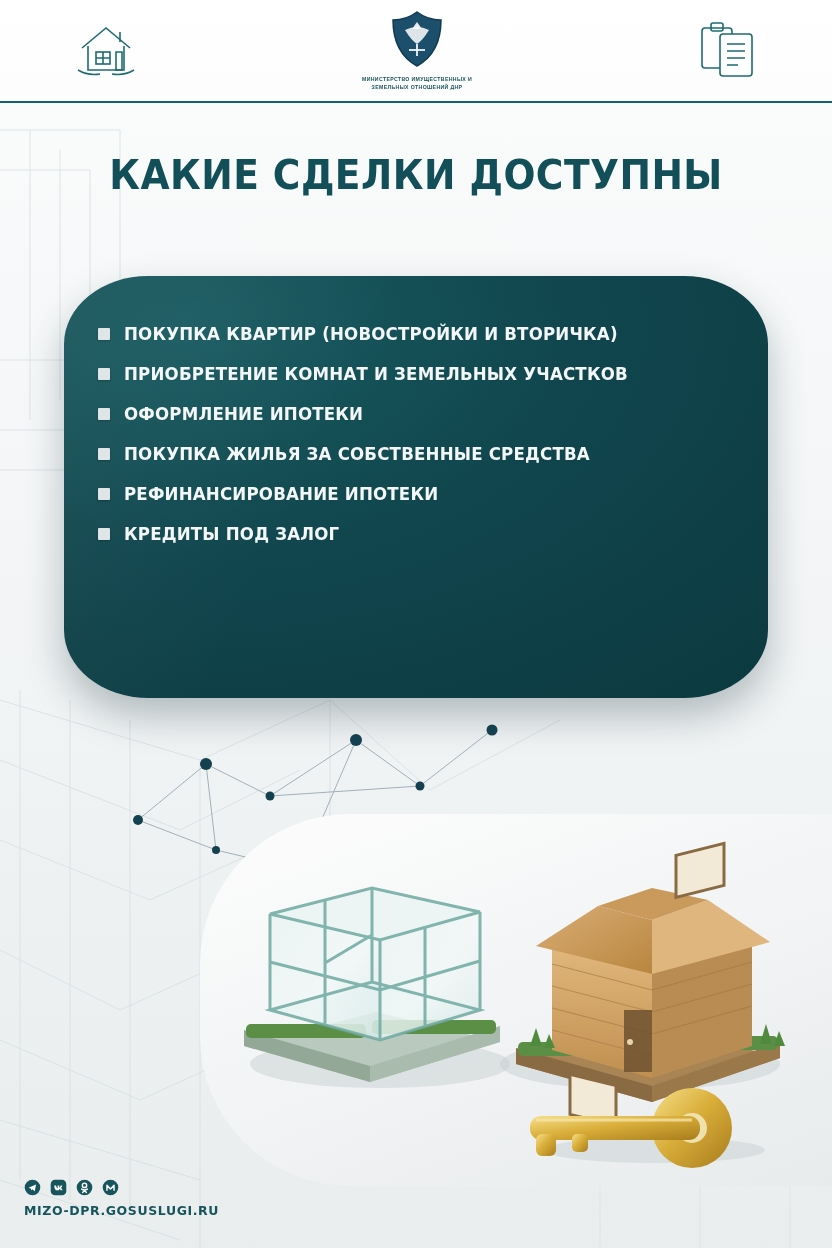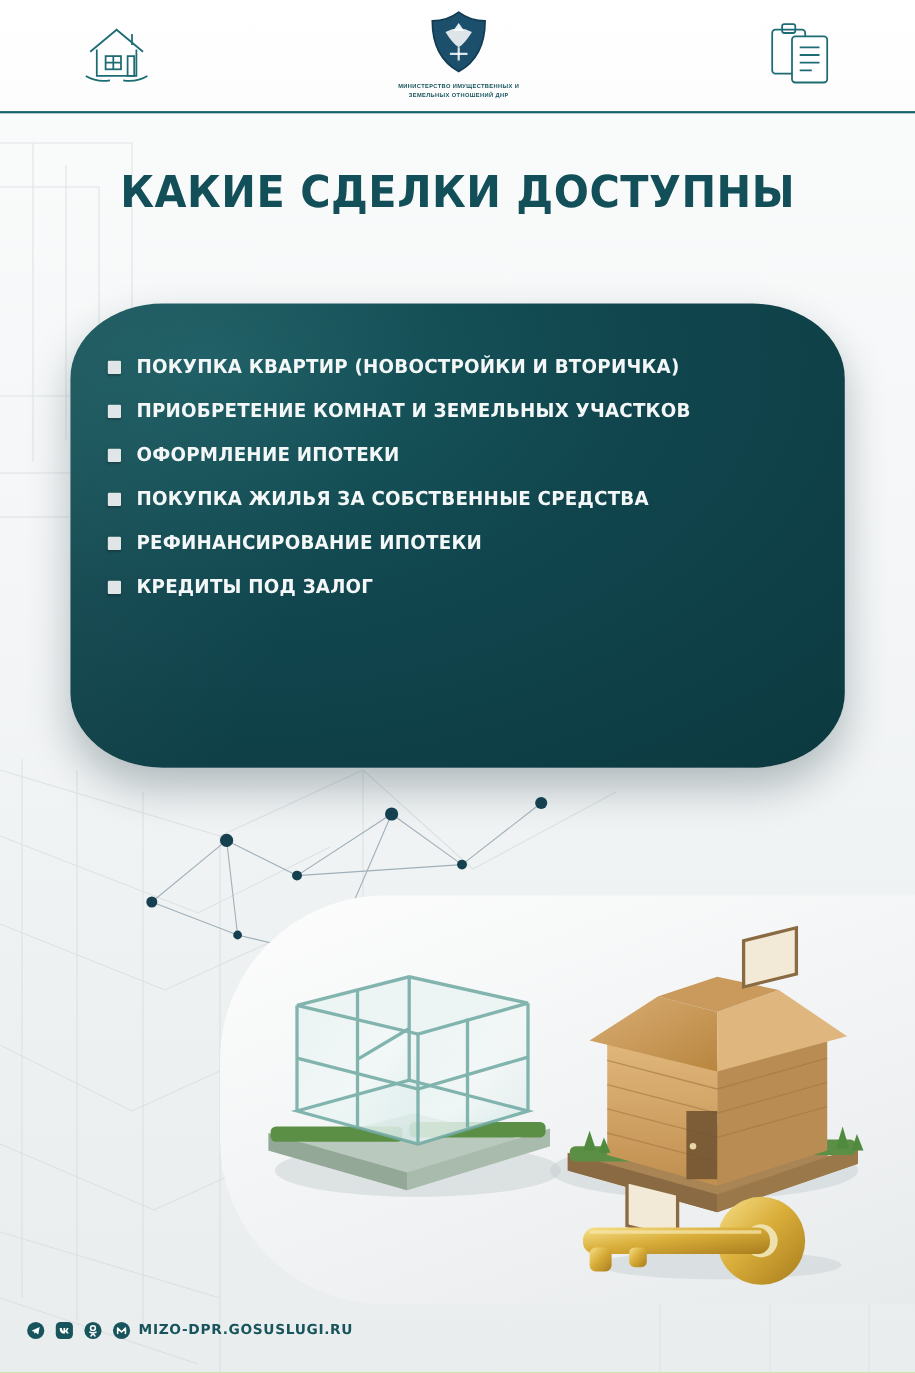--- a/index.html
+++ b/index.html
@@ -5,21 +5,21 @@
   * { box-sizing: border-box; margin: 0; padding: 0; }
   html, body {
     width: 832px; height: 1248px;
     font-family: "Liberation Sans", sans-serif;
     background: #ffffff;
     overflow: hidden;
   }
   .poster {
     position: relative;
     width: 832px; height: 1248px;
-    background: #84cc16;
+    background: #5eead4;
     overflow: hidden;
   }
 
   
   .bp {
     position: absolute; inset: 0;
     pointer-events: none;
   }
   .bp svg { width: 100%; height: 100%; display: block; }
 
@@ -113,21 +113,21 @@
     border-top-left-radius: 150px;
     border-bottom-left-radius: 150px;
     background: linear-gradient(160deg,#fdfdfd 0%, #f0f2f3 60%, #e8ebec 100%);
     overflow: hidden;
   }
   .photo svg { position: absolute; inset: 0; width: 100%; height: 100%; }
 
   
   .footer {
     position: absolute; left: 24px; bottom: 30px;
-    display: flex; flex-direction: row; gap: 7px;
+    display: flex; flex-direction: column; gap: 7px;
   }
   .social { display: flex; gap: 9px; align-items: center; }
   .social span { color: #17545c; display: inline-flex; }
   .site {
     font-family: "DejaVu Sans", sans-serif;
     font-size: 12.5px; font-weight: 700; letter-spacing: .6px;
     color: #17545c; text-transform: uppercase;
   }
 </style>
 </head>

